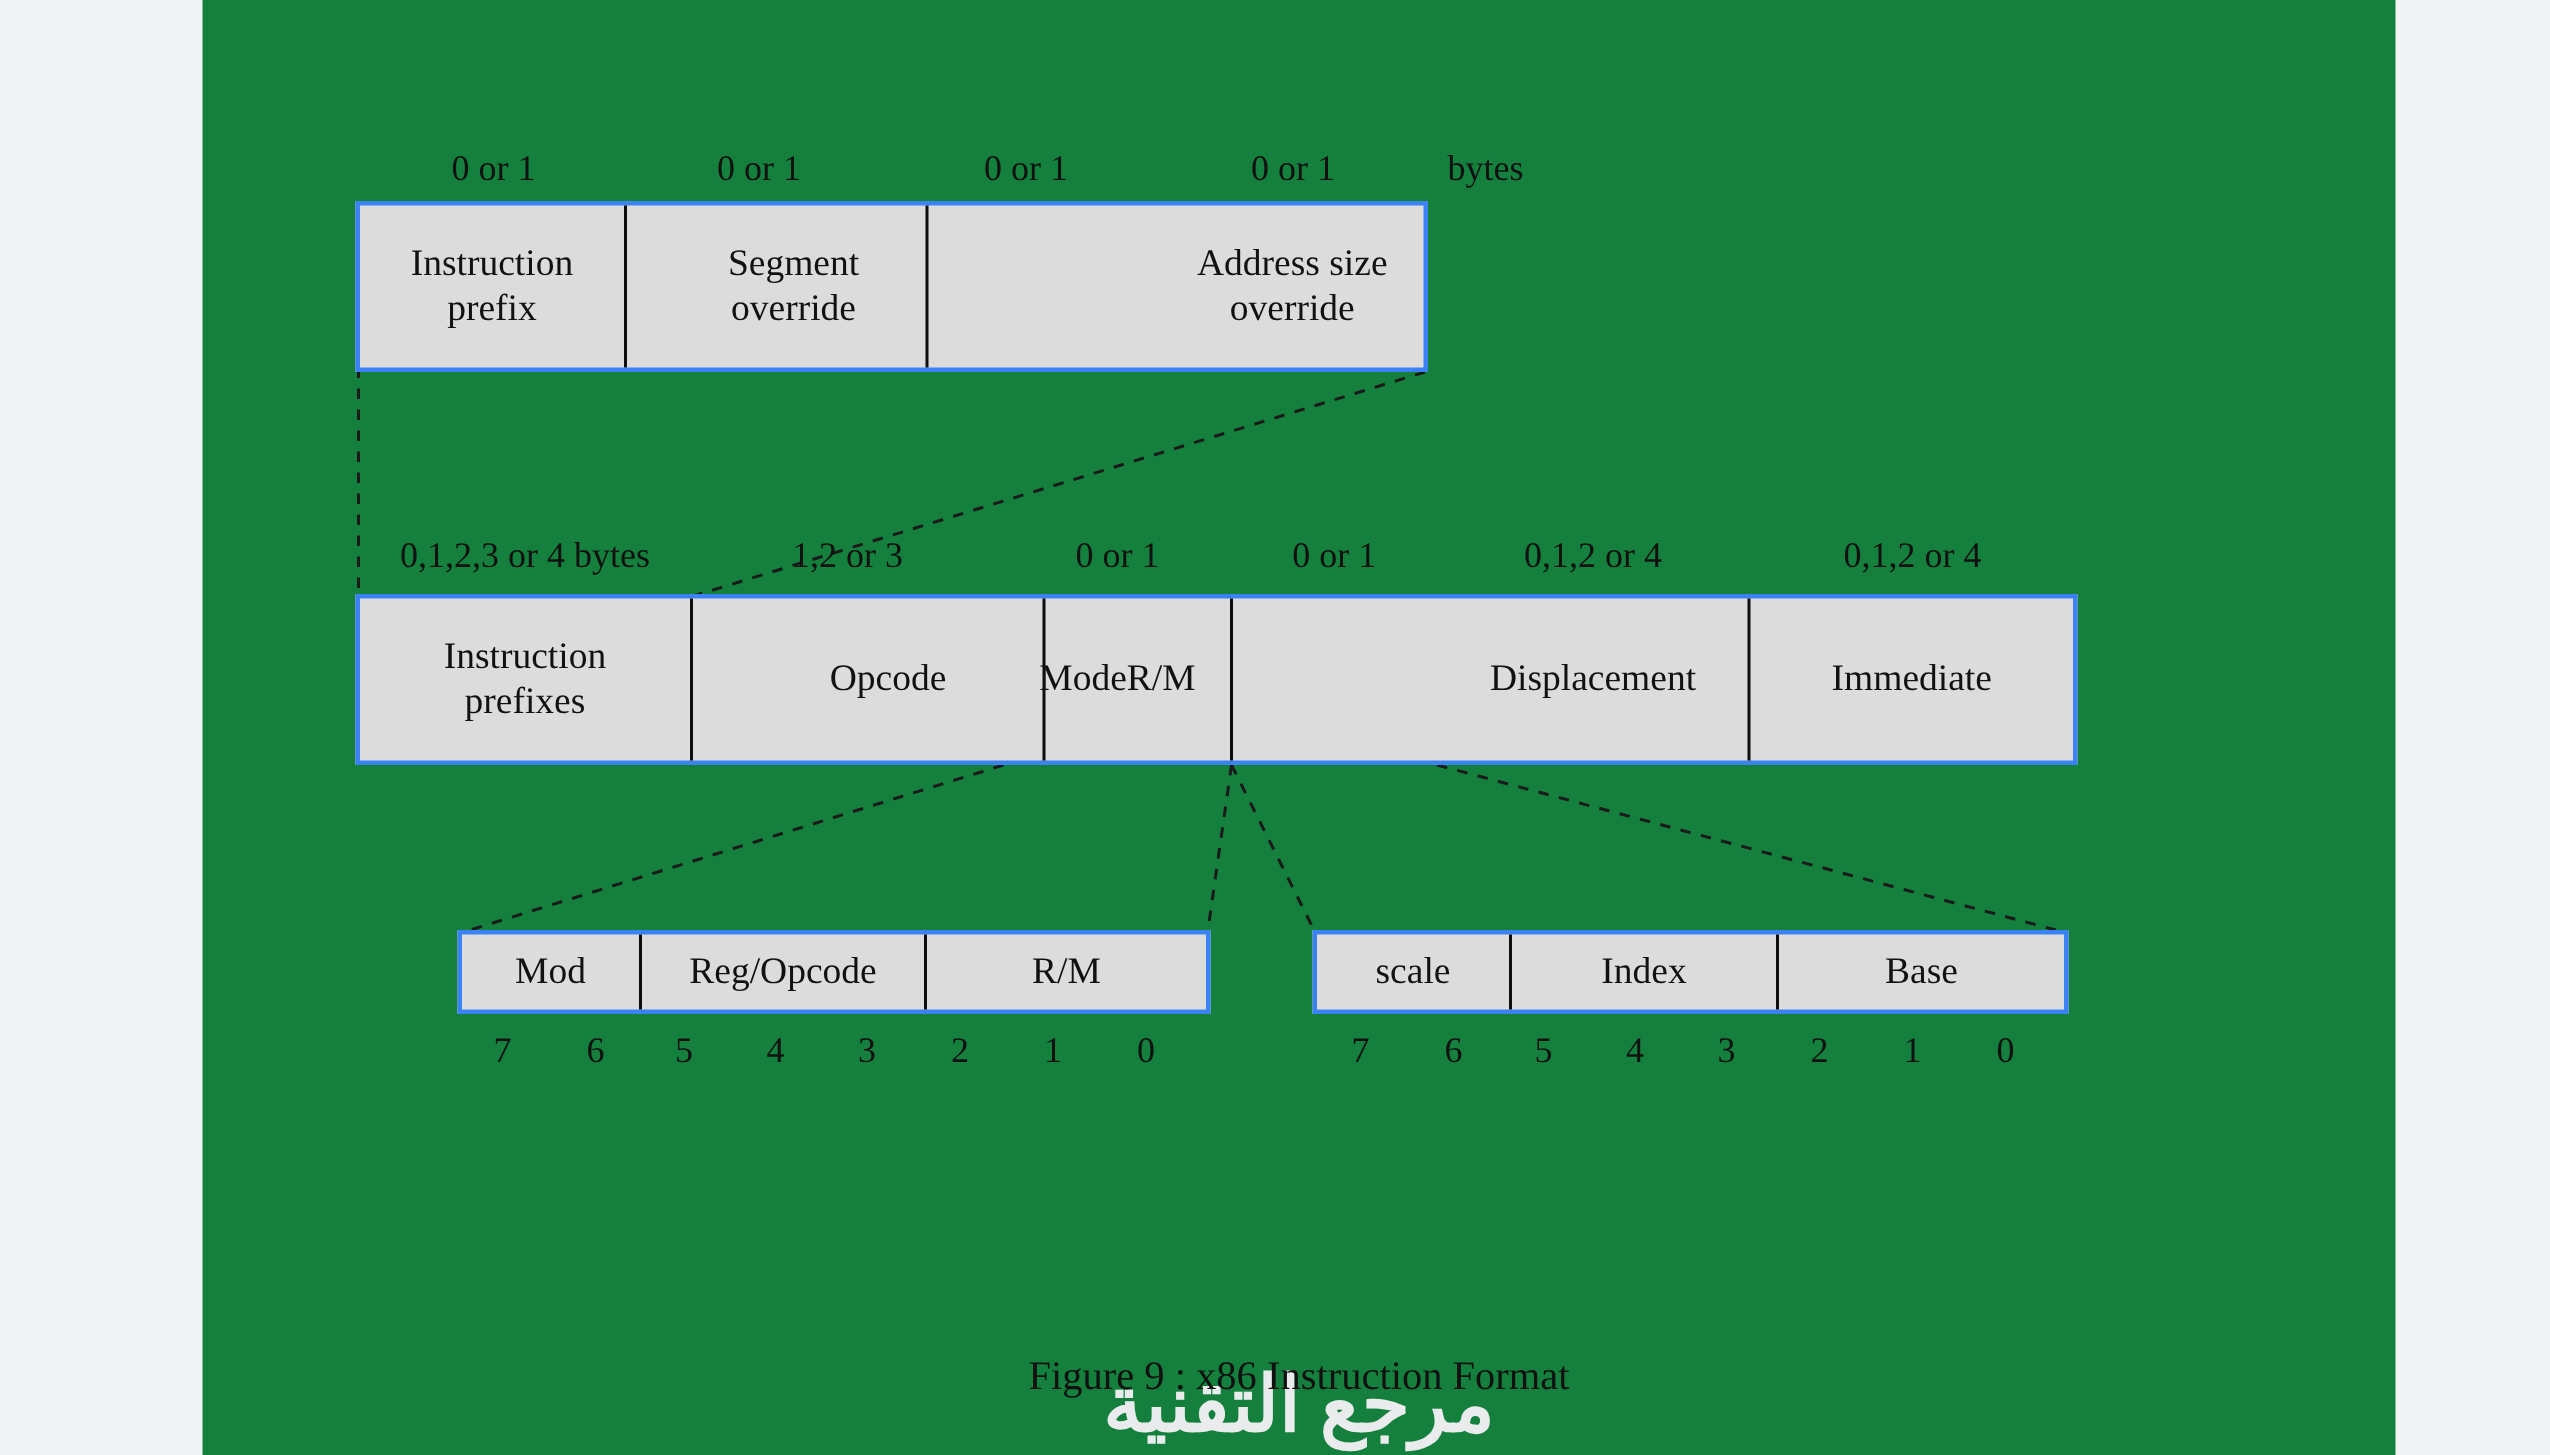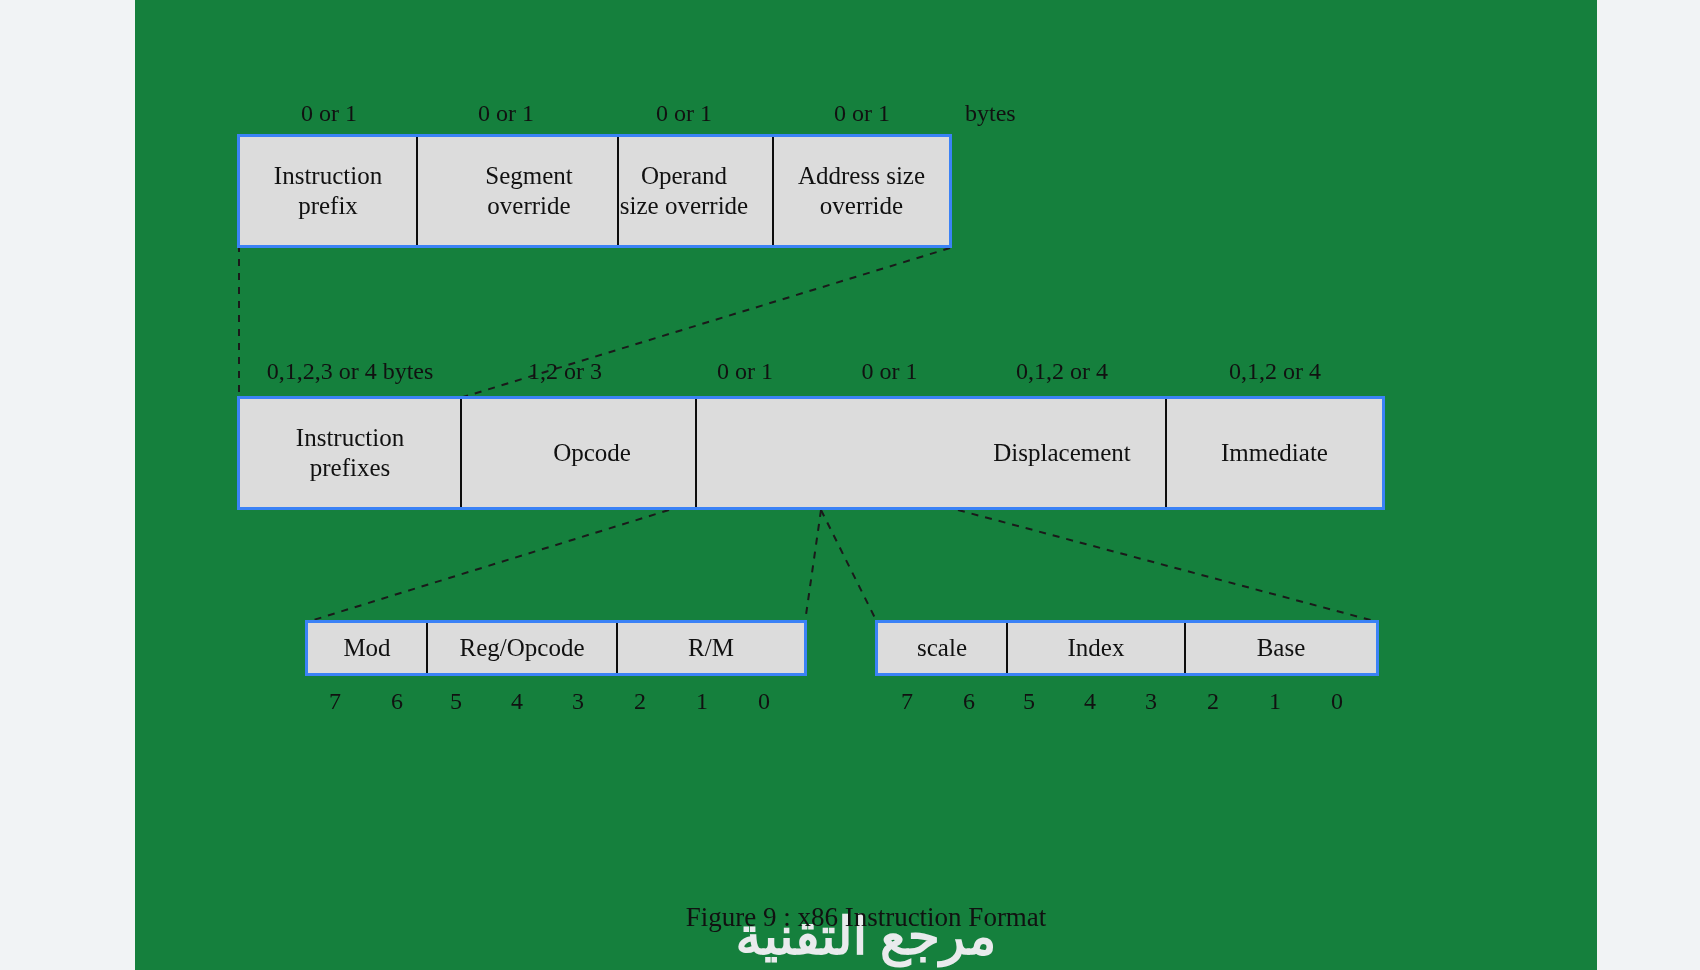--- a/index.html
+++ b/index.html
@@ -112,39 +112,38 @@
       <div class="sizelabel" style="left:460px; top:100px; width:178px; font-size:24px;">0 or 1</div>
       <div class="sizelabel" style="left:638px; top:100px; width:178px; font-size:24px;">0 or 1</div>
       <div class="sizelabel" style="left:830px; top:100px; width:130px; font-size:24px; text-align:left;">bytes</div>
     </div>
 
     <div class="rowframe" style="left:102px; top:134px; width:715px; height:114px;">
       <div class="seg" style="left:0px; top:0px; width:178px; height:108px; font-size:25px; white-space:pre-line;">Instruction
 prefix</div>
       <div class="seg" style="left:178px; top:0px; width:178px; height:108px; font-size:25px; white-space:pre-line;margin-left:23px;">Segment
 override</div>
-      <div class="seg" style="left:356px; top:0px; width:178px; height:108px; font-size:25px; white-space:pre-line;">Operand
-size override</div>
       <div class="seg last" style="left:534px; top:0px; width:175px; height:108px; font-size:25px; white-space:pre-line;">Address size
 override</div>
     </div>
 
     <div>
       <div class="sizelabel" style="left:104px; top:358px; width:222px; font-size:24px;">0,1,2,3 or 4 bytes</div>
       <div class="sizelabel" style="left:326px; top:358px; width:208px; font-size:24px;">1,2 or 3</div>
       <div class="sizelabel" style="left:534px; top:358px; width:152px; font-size:24px;">0 or 1</div>
       <div class="sizelabel" style="left:686px; top:358px; width:137px; font-size:24px;">0 or 1</div>
       <div class="sizelabel" style="left:823px; top:358px; width:208px; font-size:24px;">0,1,2 or 4</div>
       <div class="sizelabel" style="left:1031px; top:358px; width:218px; font-size:24px;">0,1,2 or 4</div>
     </div>
 
     <div class="rowframe" style="left:102px; top:396px; width:1148px; height:114px;">
       <div class="seg" style="left:0px; top:0px; width:222px; height:108px; font-size:25px; white-space:pre-line;">Instruction
 prefixes</div>
       <div class="seg" style="left:222px; top:0px; width:208px; height:108px; font-size:25px; white-space:pre-line;margin-left:27px;">Opcode</div>
+      <div class="seg" style="left:430px; top:0px; width:152px; height:108px; font-size:25px; white-space:pre-line;">ModeR/M</div>
       <div class="seg" style="left:719px; top:0px; width:208px; height:108px; font-size:25px; white-space:pre-line;">Displacement</div>
       <div class="seg last" style="left:927px; top:0px; width:215px; height:108px; font-size:25px; white-space:pre-line;">Immediate</div>
     </div>
 
     <div class="rowframe" style="left:170px; top:620px; width:502px; height:56px;">
       <div class="seg" style="left:0px; top:0px; width:120px; height:50px; font-size:25px;">Mod</div>
       <div class="seg" style="left:120px; top:0px; width:190px; height:50px; font-size:25px;">Reg/Opcode</div>
       <div class="seg last" style="left:310px; top:0px; width:186px; height:50px; font-size:25px;">R/M</div>
     </div>
 

